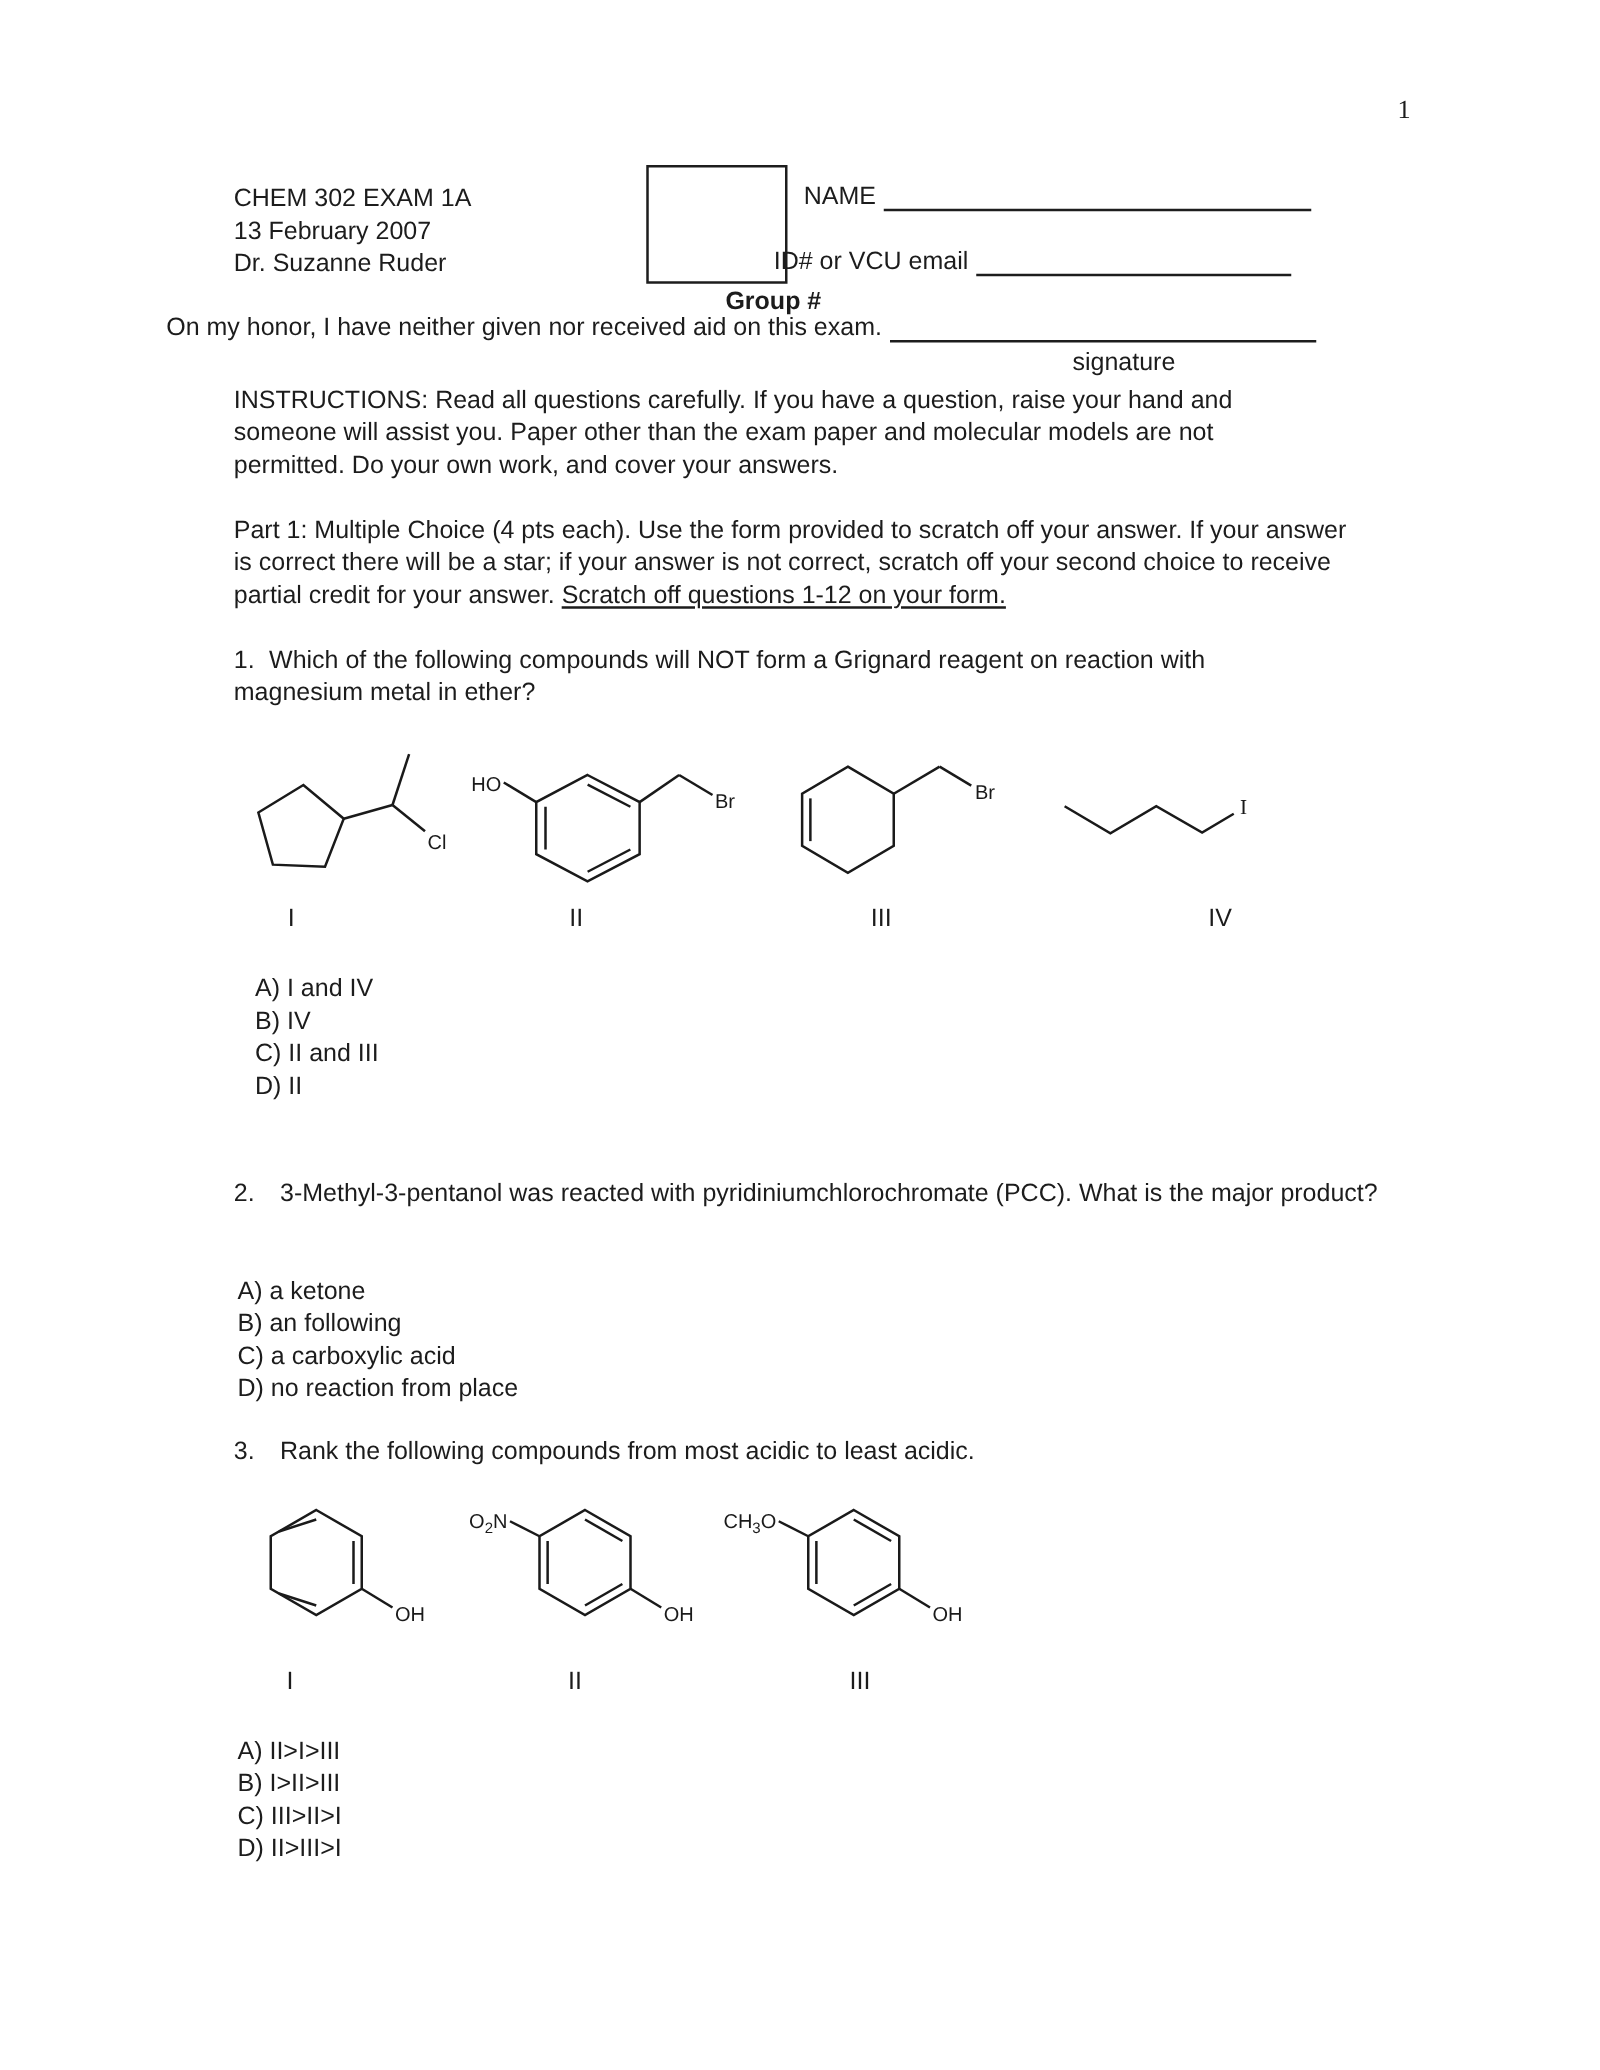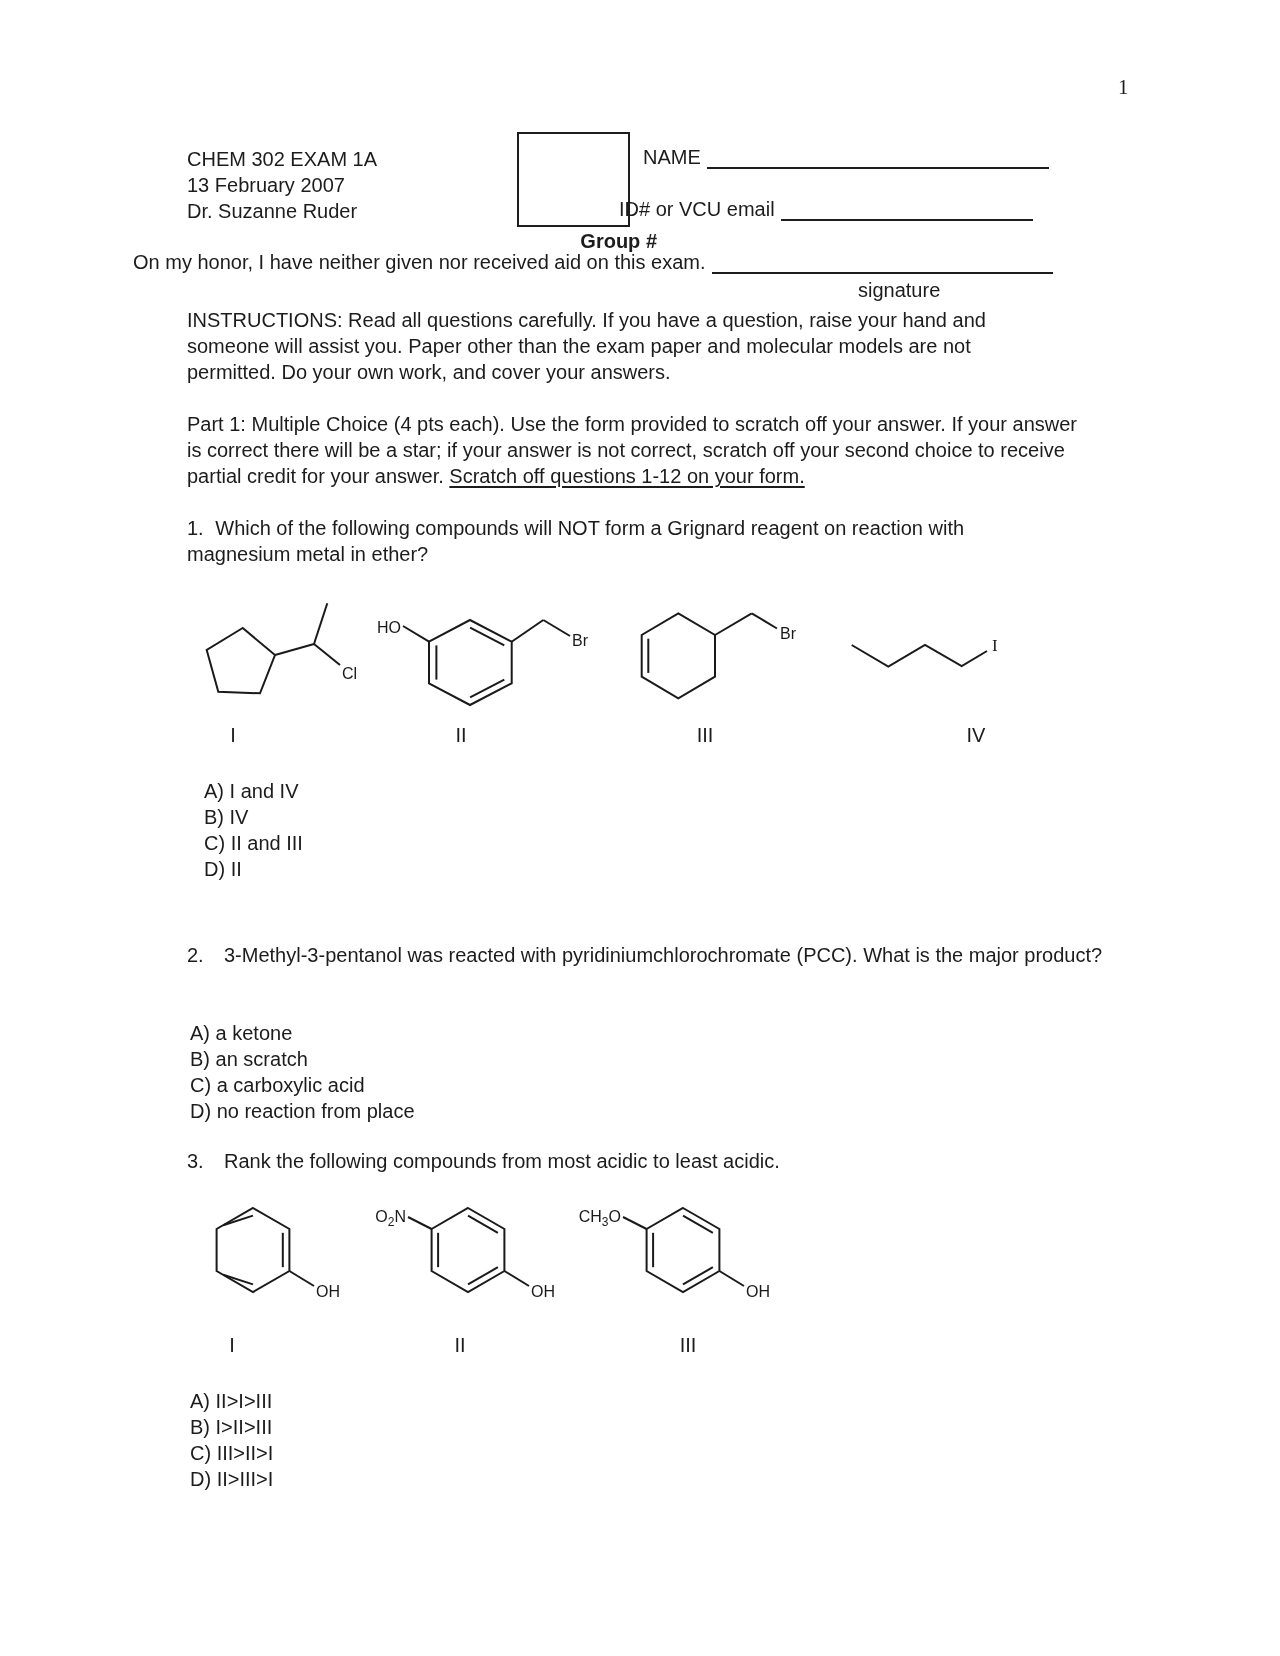--- a/index.html
+++ b/index.html
@@ -120,21 +120,21 @@
   <div>D) II</div>
 </div>
 
 <div class="abs qrow lh" style="left:143px; top:942px; width:917px;">
   <div class="qnum">2.</div>
   <div style="width:880px;">3-Methyl-3-pentanol was reacted with pyridiniumchlorochromate (PCC). What is the major product?</div>
 </div>
 
 <div class="abs choices" style="left:190px; top:1020px;">
   <div>A) a ketone</div>
-  <div>B) an scratch</div>
+  <div>B) an following</div>
   <div>C) a carboxylic acid</div>
   <div>D) no reaction from place</div>
 </div>
 
 <div class="abs qrow lh" style="left:143px; top:1148px; width:917px;">
   <div class="qnum">3.</div>
   <div style="width:880px;">Rank the following compounds from most acidic to least acidic.</div>
 </div>
 
 <svg class="abs" style="left:205px; top:1200px;" width="150" height="105" viewBox="0 0 150 105">

